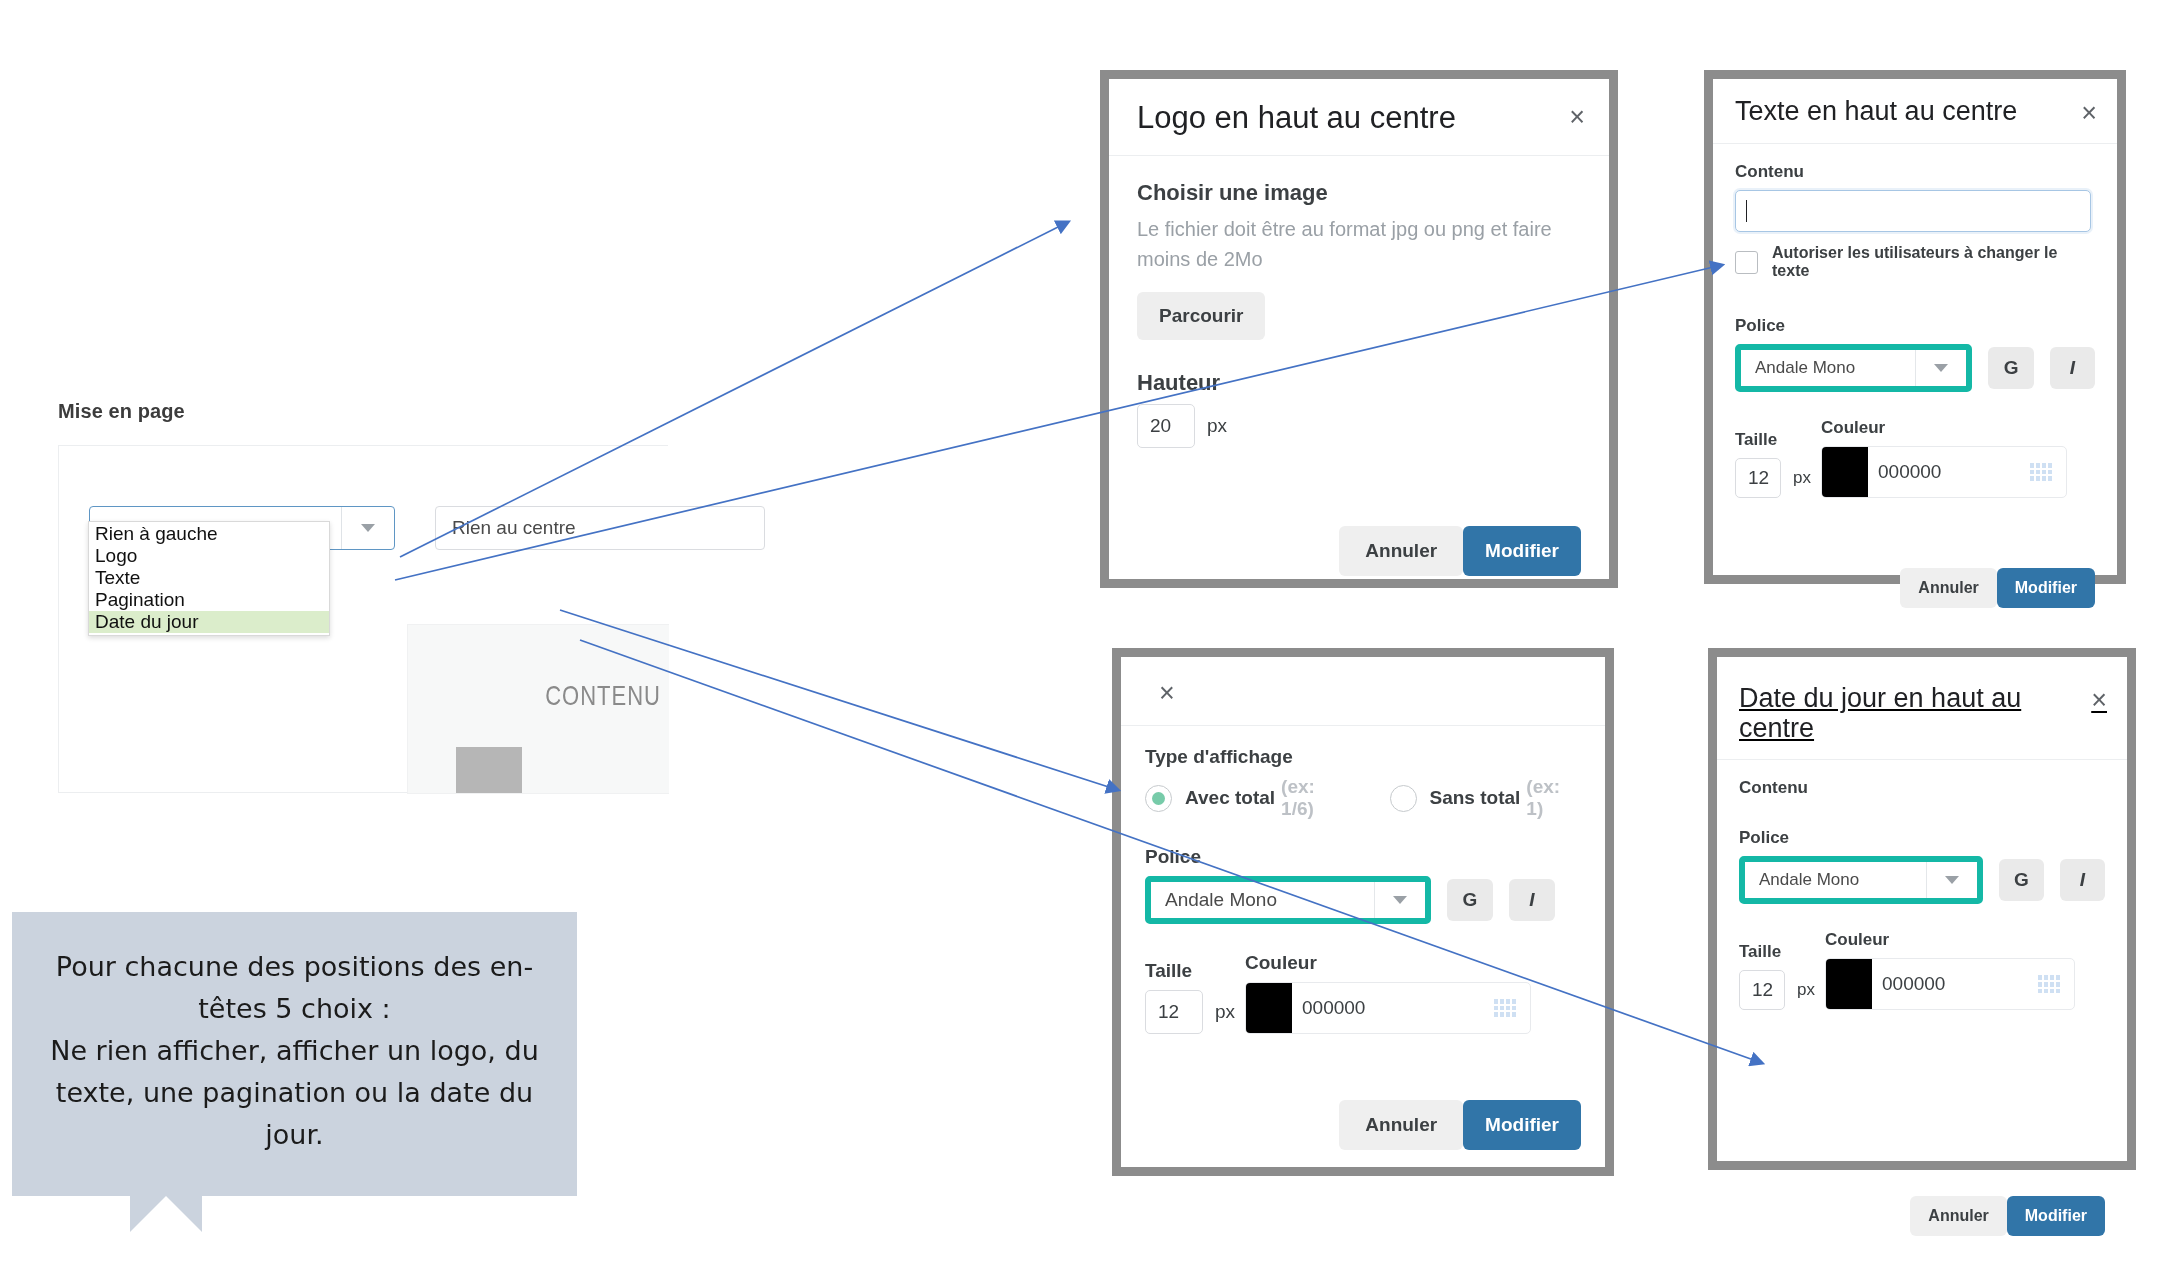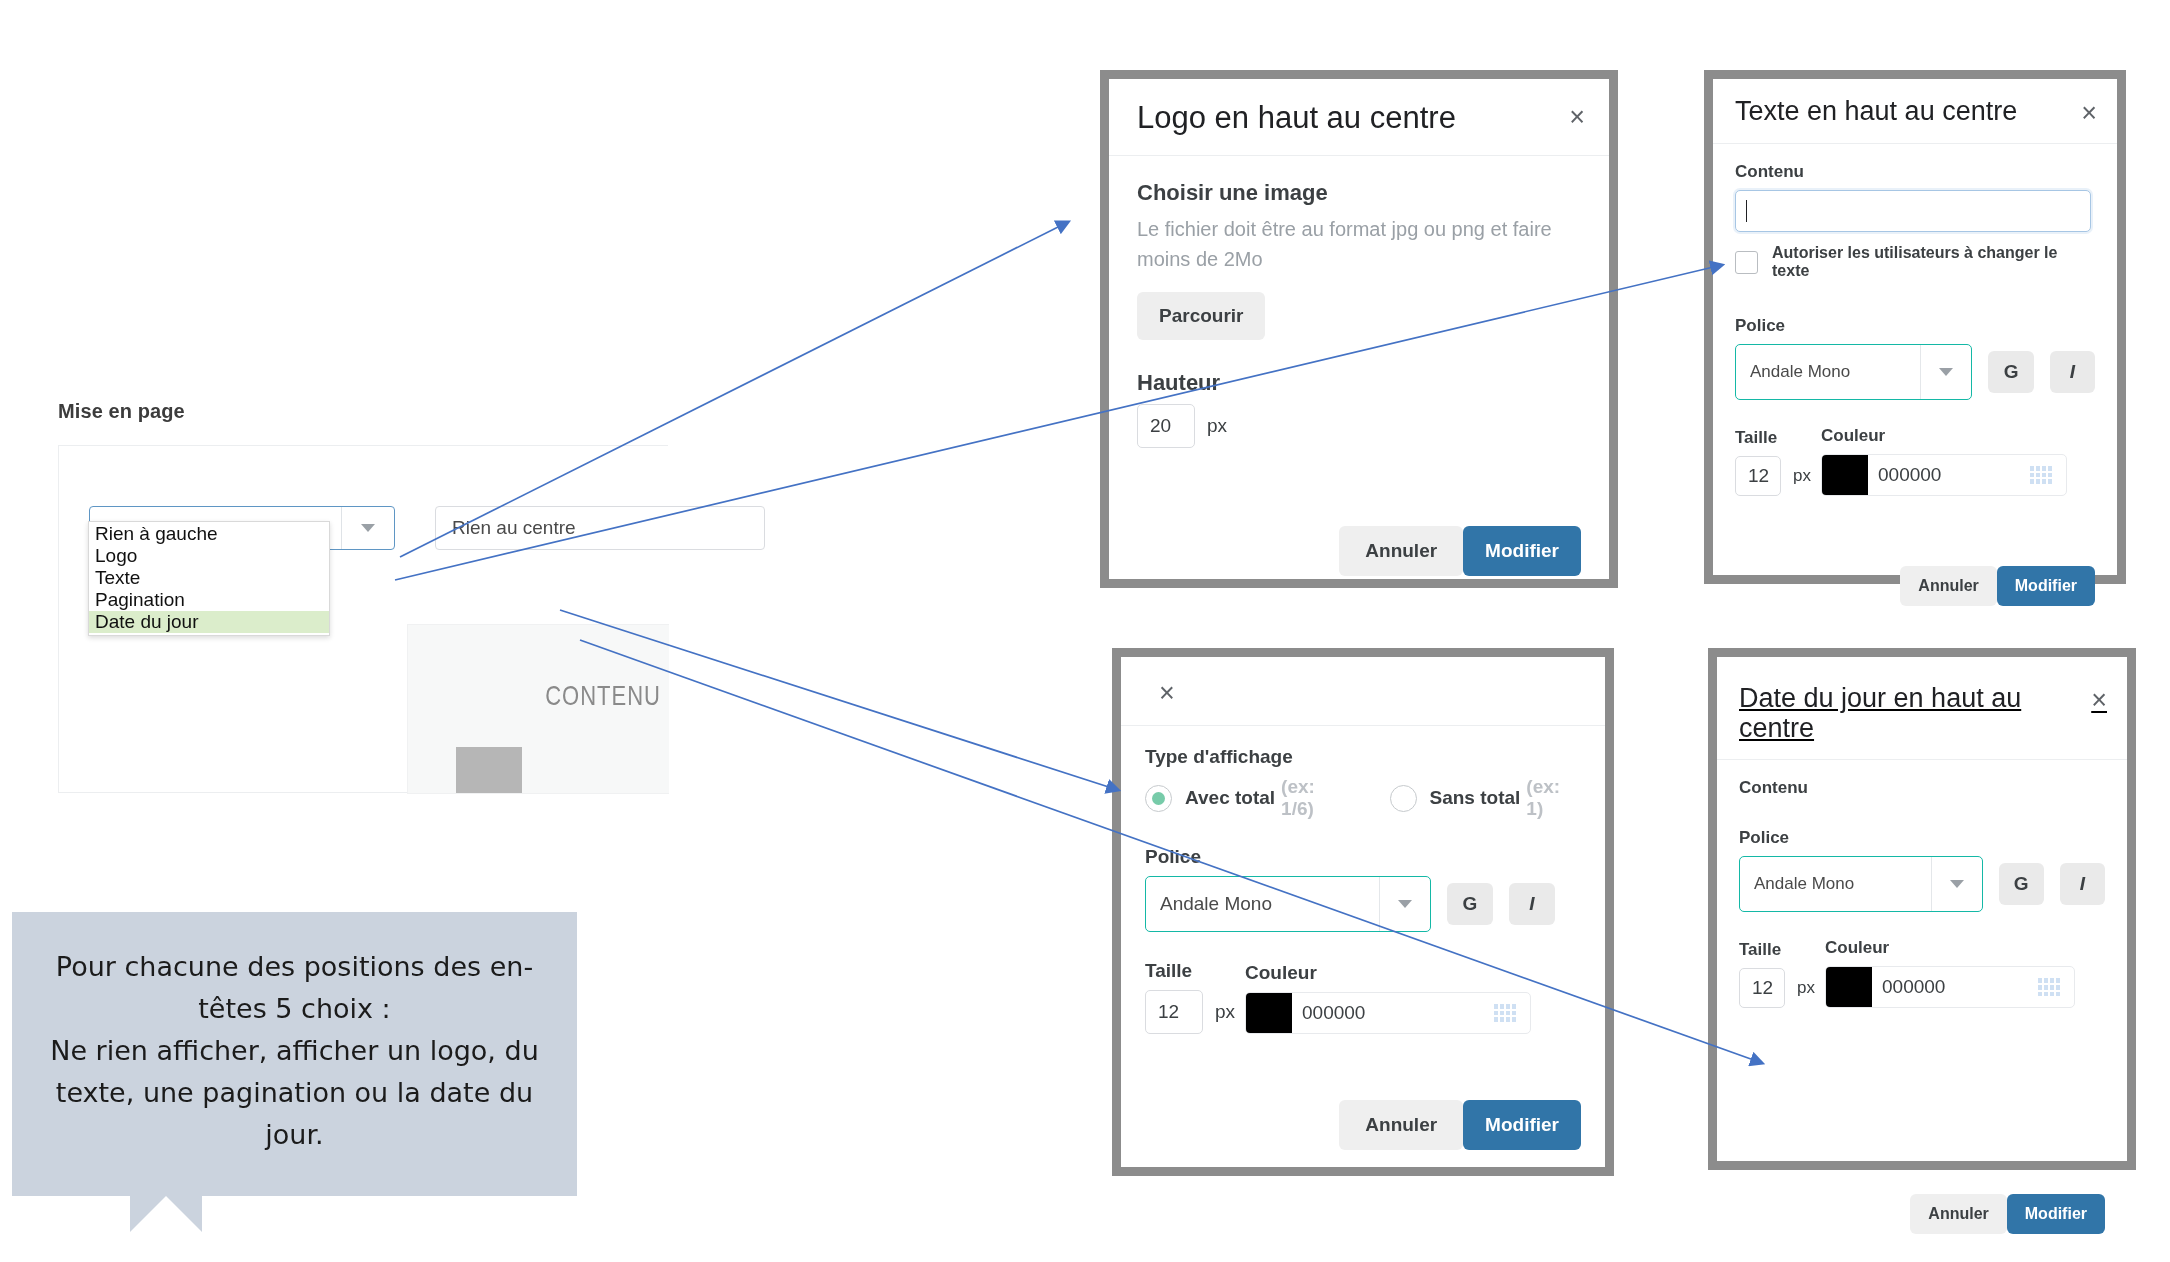--- a/index.html
+++ b/index.html
@@ -273,22 +273,22 @@
     display: flex; align-items: center; justify-content: center;
     margin-right: 13px;
     flex: 0 0 auto;
   }
   .radio-dot { width: 13px; height: 13px; border-radius: 50%; background: #77cba9; }
   .radio-label { font-size: 19px; font-weight: bold; color: #3c4043; white-space: nowrap; }
   .radio-ex { font-size: 19px; font-weight: bold; color: #bdc1c6; margin-left: 6px; }
 
   .police-row { display: flex; align-items: center; gap: 16px; }
   .police-select {
-    height: 56px;
-    border: 1px solid #14b8a6;
+    height: 48px;
+    border: 6px solid #14b8a6;
     border-radius: 5px;
     display: flex;
     align-items: center;
     background: #fff;
     box-sizing: border-box;
   }
   .police-name { padding: 0 14px; font-size: 19px; color: #4a4a4a; flex: 1; white-space: nowrap; }
   .police-caret {
     width: 50px; height: 100%;
     border-left: 1px solid #e4e7ea;
@@ -301,21 +301,21 @@
     display: flex; align-items: center; justify-content: center;
     font-size: 19px;
     font-weight: bold;
     color: #3c4043;
     cursor: pointer;
   }
   .gi-btn.it { font-style: italic; font-weight: bold; }
 
   .tc-row { display: flex; align-items: flex-end; }
   .color-field {
-    height: 42px;
+    height: 52px;
     border: 1px solid #e8eaed;
     border-radius: 5px;
     background: #fff;
     display: flex;
     align-items: center;
     box-sizing: border-box;
     overflow: hidden;
   }
   .color-swatch { width: 46px; height: 100%; background: #000000; flex: 0 0 auto; }
   .color-hex { font-size: 19px; color: #3c4043; padding-left: 10px; flex: 1; }

